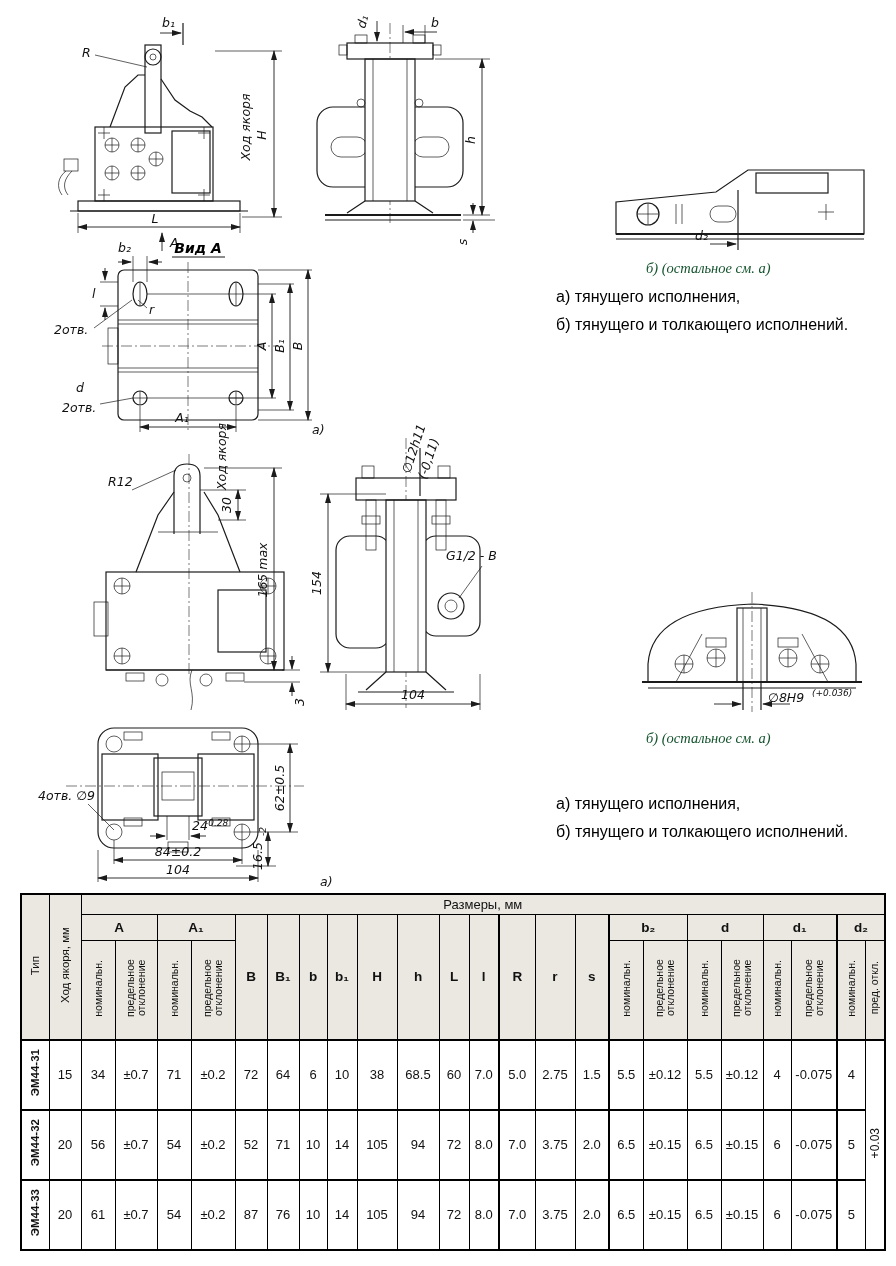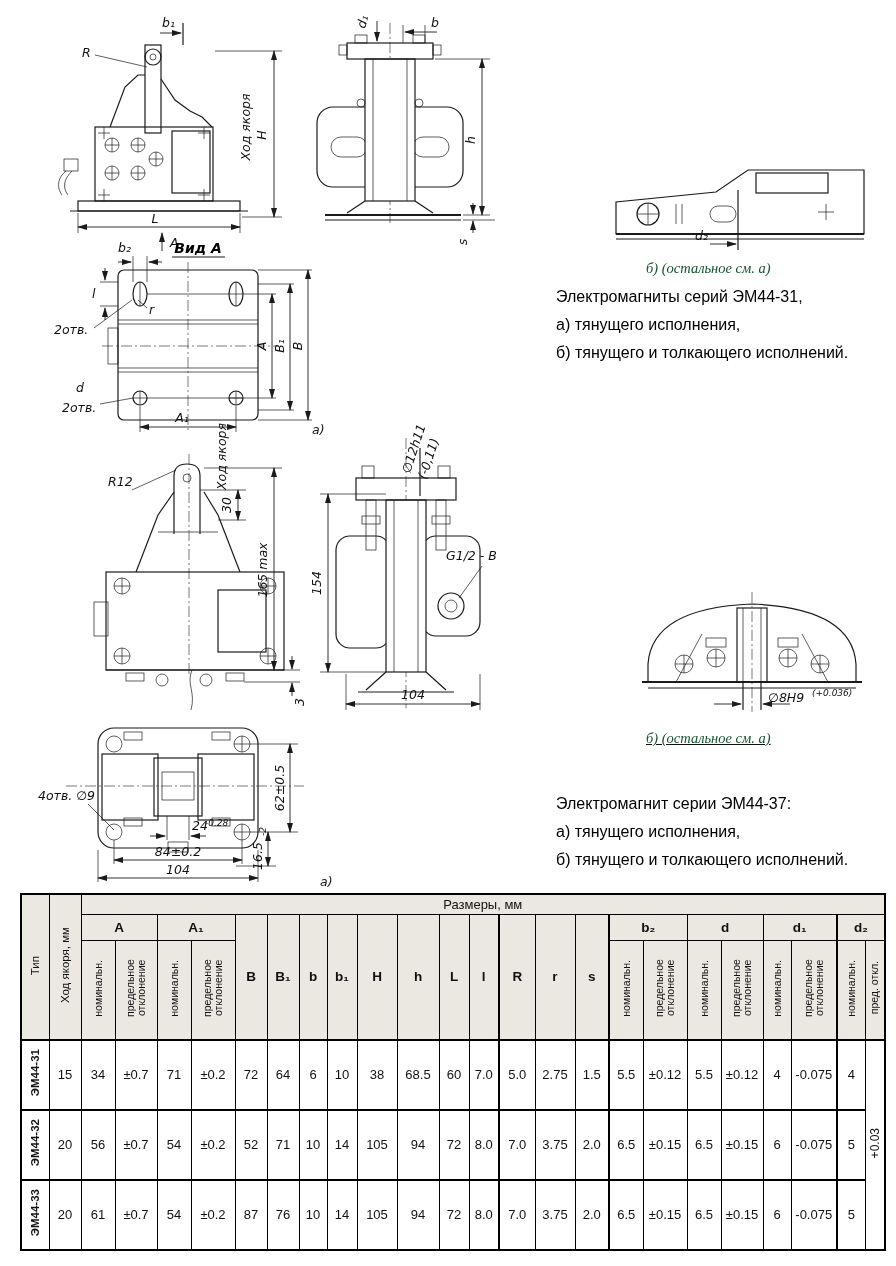--- a/index.html
+++ b/index.html
@@ -162,21 +162,20 @@
       <rect class="lt" x="112" y="66" width="26" height="16" rx="8"></rect>
       <path class="lt" d="M220,72 H236 M228,64 V80"></path>
       <line class="ln" x1="140" y1="50" x2="140" y2="110"></line>
       <line class="dim" x1="112" y1="104" x2="138" y2="104" marker-end="url(#f3a)"></line>
       <text class="dlab" x="110" y="100" text-anchor="end">d₂</text>
     </svg>
     <div class="cap" style="margin:6px 0 0 48px;">б)  (остальное см. а)</div>
   </div>
 
   <div class="tblock" style="left:556px;top:283px;">
-    <div>Электромагниты серий ЭМ44-31,</div>
     <div>а) тянущего исполнения,</div>
     <div>б) тянущего и толкающего исполнений.</div>
   </div>
 
   <div class="fig" style="left:50px;top:240px;">
     <svg width="280" height="198" viewBox="0 0 280 198">
       <defs>
         <marker id="f4a" markerWidth="10" markerHeight="8" refX="9" refY="3" orient="auto-start-reverse" markerUnits="userSpaceOnUse">
           <path d="M0,0 L10,3 L0,6 Z" fill="#1b1b1b"></path>
         </marker>
@@ -319,21 +318,21 @@
       <path class="lt" d="M88,76 H22 M88,254 H22"></path>
       <line class="dim" x1="30" y1="76" x2="30" y2="254" marker-start="url(#f6a)" marker-end="url(#f6a)"></line>
       <text class="dlab" transform="rotate(-90 23 165)" x="23" y="165" text-anchor="middle">154</text>
 
       <path class="lt" d="M48,256 V292 M182,256 V292"></path>
       <line class="dim" x1="48" y1="286" x2="182" y2="286" marker-start="url(#f6a)" marker-end="url(#f6a)"></line>
       <text class="dlab" x="115" y="281" text-anchor="middle">104</text>
     </svg>
   </div>
 
-  <div class="fig" style="left:616px;top:580px;width:275px;text-decoration:underline;">
+  <div class="fig" style="left:616px;top:580px;width:275px;">
     <svg width="275" height="140" viewBox="0 0 275 140">
       <defs>
         <marker id="f7a" markerWidth="10" markerHeight="8" refX="9" refY="3" orient="auto-start-reverse" markerUnits="userSpaceOnUse">
           <path d="M0,0 L10,3 L0,6 Z" fill="#1b1b1b"></path>
         </marker>
       </defs>
       <path class="ln" d="M32,102 V84 Q36,28 136,24 Q236,28 240,84 V102"></path>
       <path class="lt" d="M60,102 L86,54 M212,102 L186,54"></path>
       <g class="lt">
         <circle cx="68" cy="84" r="9"></circle>
@@ -357,21 +356,20 @@
       <line class="ln" x1="145" y1="102" x2="145" y2="130"></line>
       <line class="dim" x1="98" y1="124" x2="125" y2="124" marker-end="url(#f7a)"></line>
       <line class="dim" x1="174" y1="124" x2="147" y2="124" marker-end="url(#f7a)"></line>
       <text class="dlab" x="152" y="122" font-size="14">∅8H9</text>
       <text class="dsm" x="196" y="116">(+0.036)</text>
     </svg>
     <div class="cap" style="margin:10px 0 0 30px;">б)  (остальное см. а)</div>
   </div>
 
   <div class="tblock" style="left:556px;top:790px;">
-    <div>Электромагнит серии ЭМ44-37:</div>
     <div>а) тянущего исполнения,</div>
     <div>б) тянущего и толкающего исполнений.</div>
   </div>
 
   <div class="fig" style="left:36px;top:708px;">
     <svg width="300" height="182" viewBox="0 0 300 182">
       <defs>
         <marker id="f8a" markerWidth="10" markerHeight="8" refX="9" refY="3" orient="auto-start-reverse" markerUnits="userSpaceOnUse">
           <path d="M0,0 L10,3 L0,6 Z" fill="#1b1b1b"></path>
         </marker>

